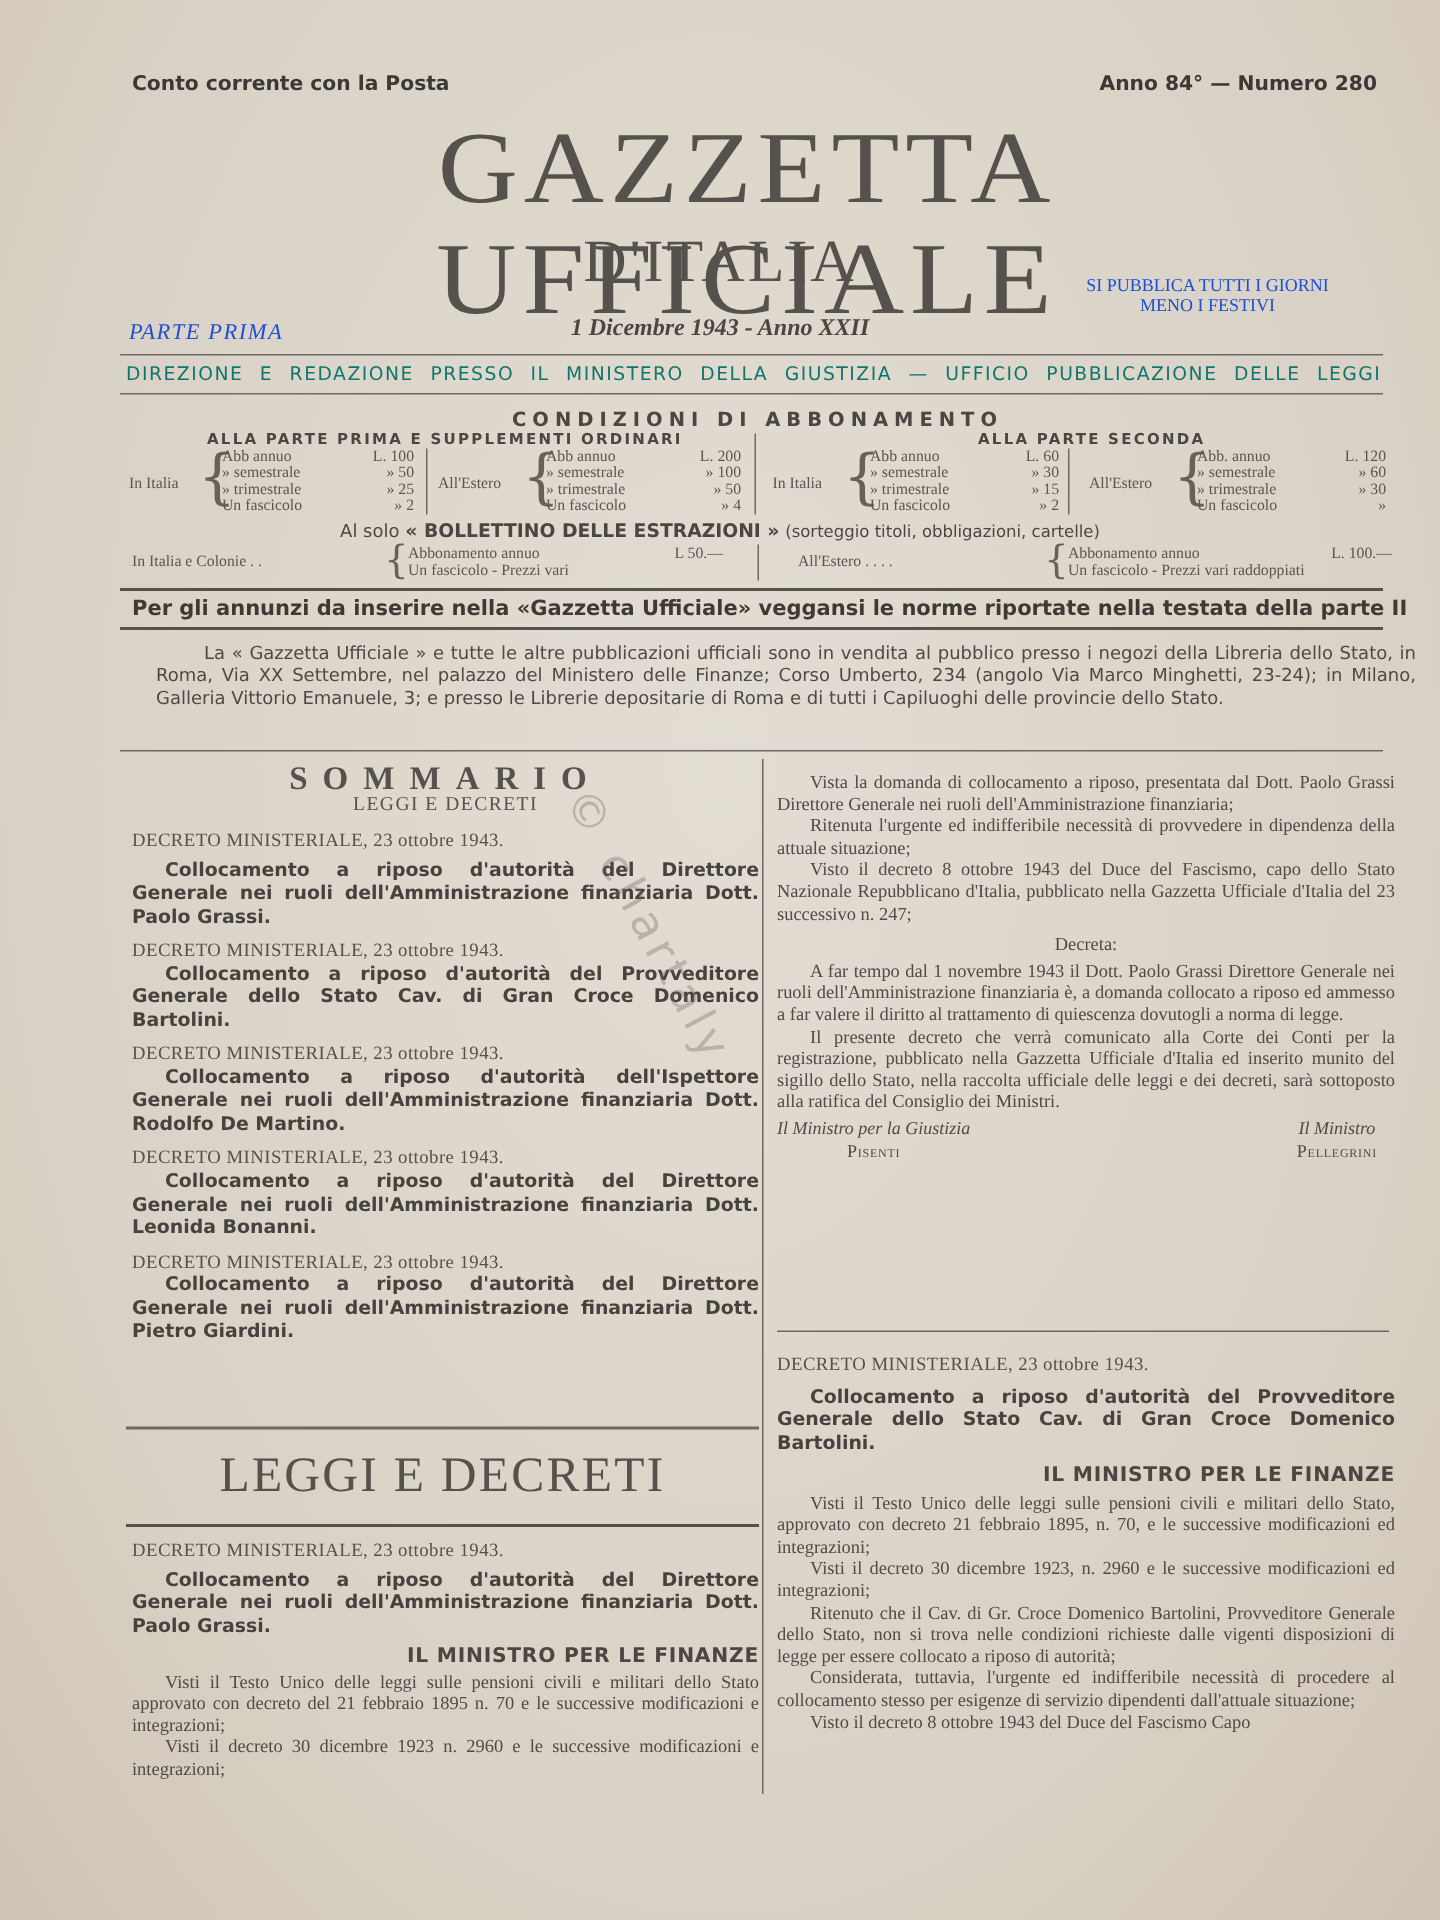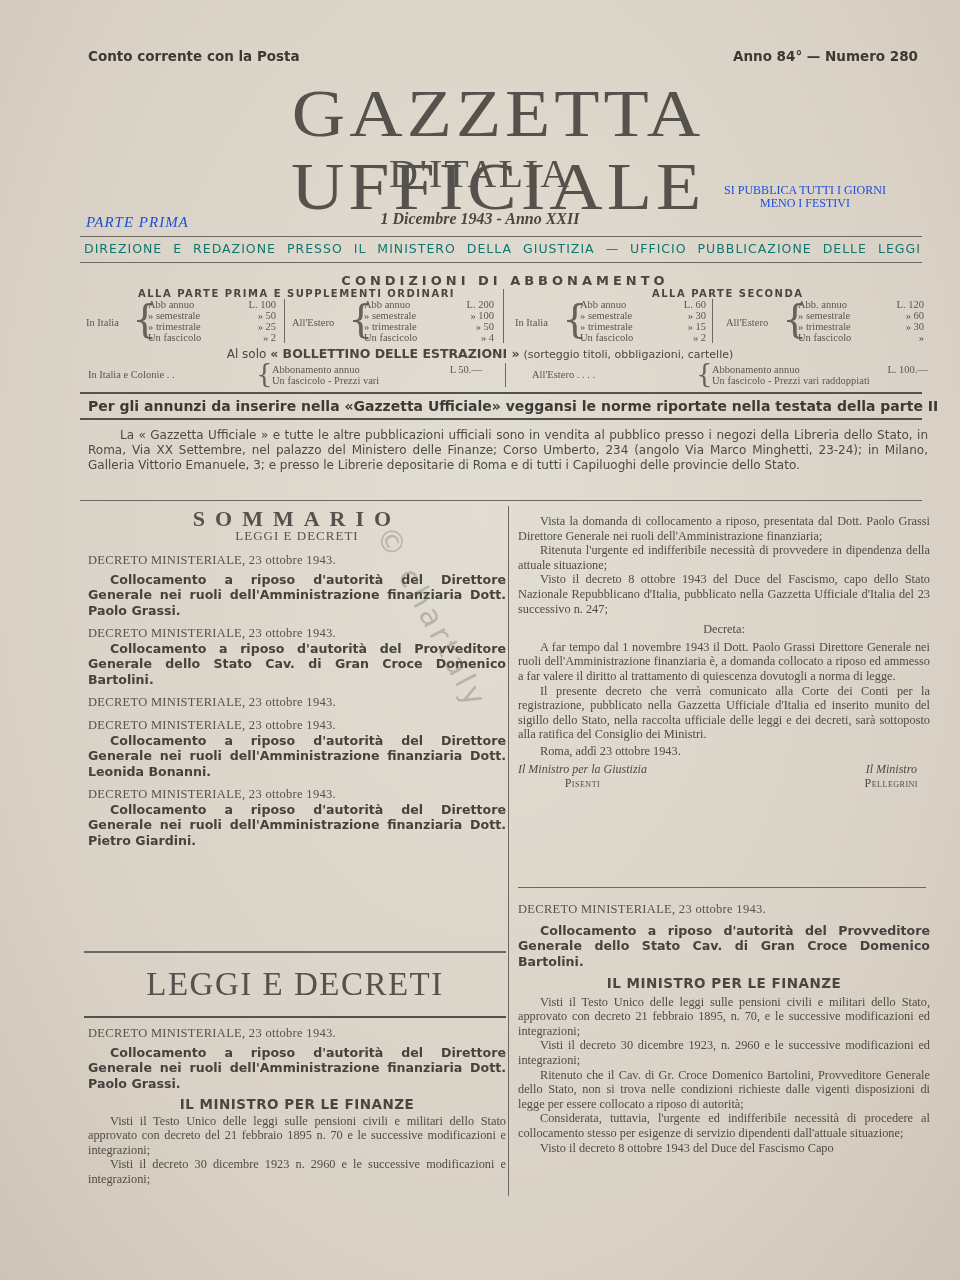--- a/index.html
+++ b/index.html
@@ -27,31 +27,31 @@
   .cond-title{left:0;width:1010px;top:273px;text-align:center;font-size:13px;font-weight:bold;letter-spacing:4px;color:#4a4743;}
   .small-head{font-size:10px;font-weight:bold;letter-spacing:1.5px;color:#4a4743;}
   .sub-block{position:absolute;font-size:10.5px;line-height:11px;color:#5a5650;}
   .sub-block .row{display:flex;justify-content:space-between;}
   .brace{position:absolute;font-size:40px;line-height:40px;color:#66625b;font-family:"DejaVu Serif", serif;}
   .place{position:absolute;font-size:10.5px;color:#5a5650;}
   .vbar{position:absolute;border-left:1px solid #6d6962;}
   .bollettino{left:0;width:960px;top:346px;text-align:center;font-size:12px;color:#4a4743;}
   .bollettino b{font-size:12.5px;}
   .annunzi{left:88px;top:398px;font-size:14px;font-weight:bold;color:#3d3a36;white-space:nowrap;}
-  .vendita{left:88px;top:428px;width:840px;font-size:12px;line-height:15px;color:#4d4a45;text-align:justify;text-indent:32px;}
+  .vendita{left:104px;top:428px;width:840px;font-size:12px;line-height:15px;color:#4d4a45;text-align:justify;text-indent:32px;}
   .col{position:absolute;font-size:12.3px;line-height:14.6px;color:#4f4b46;}
   .col p{margin:0;text-align:justify;}
   .indent{text-indent:22px;}
   .decreto-head{font-size:12.5px;color:#55514b;letter-spacing:0.3px;margin:0;}
   .decreto-sub{font-family:"DejaVu Sans", sans-serif;font-weight:bold;font-size:12.6px;line-height:15.5px;color:#46423d;text-align:justify;margin:0;}
   .centerh{text-align:center;}
   .sommario{font-size:22px;letter-spacing:10px;text-align:center;color:#55524d;font-family:"Liberation Serif", serif;font-weight:bold;}
   .leggi-small{font-size:13px;text-align:center;letter-spacing:1px;color:#55524d;}
   .leggi-big{font-size:33px;text-align:center;letter-spacing:1.5px;color:#55524d;font-family:"Liberation Serif", serif;}
-  .ministro-h{font-family:"DejaVu Sans", sans-serif;font-weight:bold;font-size:13.5px;text-align:center;color:#4a4743;letter-spacing:0.5px;}
+  .ministro-h{font-family:"DejaVu Sans", sans-serif;font-weight:bold;font-size:13.5px;text-align:right;color:#4a4743;letter-spacing:0.5px;}
   .watermark{position:absolute;left:400px;top:520px;font-size:30px;color:rgba(110,105,98,0.35);transform:rotate(62deg);transform-origin:left top;font-family:"DejaVu Sans", sans-serif;letter-spacing:4px;white-space:nowrap;}
   .sig{display:flex;justify-content:space-between;font-size:12px;}
   .sc{font-variant:small-caps;letter-spacing:0.5px;}
 </style>
 </head>
 <body>
 
 <div class="abs sans top-left">Conto corrente con la Posta</div>
 <div class="abs sans top-right">Anno 84° — Numero  280</div>
 <div class="abs title">GAZZETTA UFFICIALE</div>
@@ -201,20 +201,21 @@
   <div style="margin-bottom:8px;">
     <p class="decreto-head serif">DECRETO MINISTERIALE, 23 ottobre 1943.</p>
     <p class="decreto-sub indent" style="margin-top:4px;">Collocamento a riposo d'autorità del Direttore Generale nei ruoli dell'Amministrazione finanziaria Dott. Paolo Grassi.</p>
   </div>
   <div style="margin-bottom:8px;">
     <p class="decreto-head serif">DECRETO MINISTERIALE, 23 ottobre 1943.</p>
     <p class="decreto-sub indent">Collocamento a riposo d'autorità del Provveditore Generale dello Stato Cav. di Gran Croce Domenico Bartolini.</p>
   </div>
   <div style="margin-bottom:8px;">
     <p class="decreto-head serif">DECRETO MINISTERIALE, 23 ottobre 1943.</p>
+    <p class="decreto-sub indent">Collocamento a riposo d'autorità dell'Ispettore Generale nei ruoli dell'Amministrazione finanziaria Dott. Rodolfo De Martino.</p>
   </div>
   <div style="margin-bottom:8px;">
     <p class="decreto-head serif">DECRETO MINISTERIALE, 23 ottobre 1943.</p>
     <p class="decreto-sub indent">Collocamento a riposo d'autorità del Direttore Generale nei ruoli dell'Amministrazione finanziaria Dott. Leonida Bonanni.</p>
   </div>
   <div>
     <p class="decreto-head serif">DECRETO MINISTERIALE, 23 ottobre 1943.</p>
     <p class="decreto-sub indent">Collocamento a riposo d'autorità del Direttore Generale nei ruoli dell'Amministrazione finanziaria Dott. Pietro Giardini.</p>
   </div>
 </div>
@@ -231,21 +232,20 @@
   <p class="indent serif">Visti il decreto 30 dicembre 1923 n. 2960 e le successive modificazioni e integrazioni;</p>
 </div>
 
 <div class="col serif" style="left:518px;top:514px;width:412px;">
   <p class="indent">Vista la domanda di collocamento a riposo, presentata dal Dott. Paolo Grassi Direttore Generale nei ruoli dell'Amministrazione finanziaria;</p>
   <p class="indent">Ritenuta l'urgente ed indifferibile necessità di provvedere in dipendenza della attuale situazione;</p>
   <p class="indent">Visto il decreto 8 ottobre 1943 del Duce del Fascismo, capo dello Stato Nazionale Repubblicano d'Italia, pubblicato nella Gazzetta Ufficiale d'Italia del 23 successivo n. 247;</p>
   <div class="centerh" style="margin:6px 0 3px;">Decreta:</div>
   <p class="indent">A far tempo dal 1 novembre 1943 il Dott. Paolo Grassi Direttore Generale nei ruoli dell'Amministrazione finanziaria è, a domanda collocato a riposo ed ammesso a far valere il diritto al trattamento di quiescenza dovutogli a norma di legge.</p>
   <p class="indent">Il presente decreto che verrà comunicato alla Corte dei Conti per la registrazione, pubblicato nella Gazzetta Ufficiale d'Italia ed inserito munito del sigillo dello Stato, nella raccolta ufficiale delle leggi e dei decreti, sarà sottoposto alla ratifica del Consiglio dei Ministri.</p>
-  <p class="indent" style="margin-top:2px;">Roma, addì 23 ottobre 1943.</p>
   <div class="sig" style="margin-top:3px;">
     <div style="text-align:center;">
       <div style="font-style:italic;">Il Ministro per la Giustizia</div>
       <div class="sc">Pisenti</div>
     </div>
     <div style="text-align:center;padding-right:12px;">
       <div style="font-style:italic;">Il Ministro</div>
       <div class="sc">Pellegrini</div>
     </div>
   </div>

